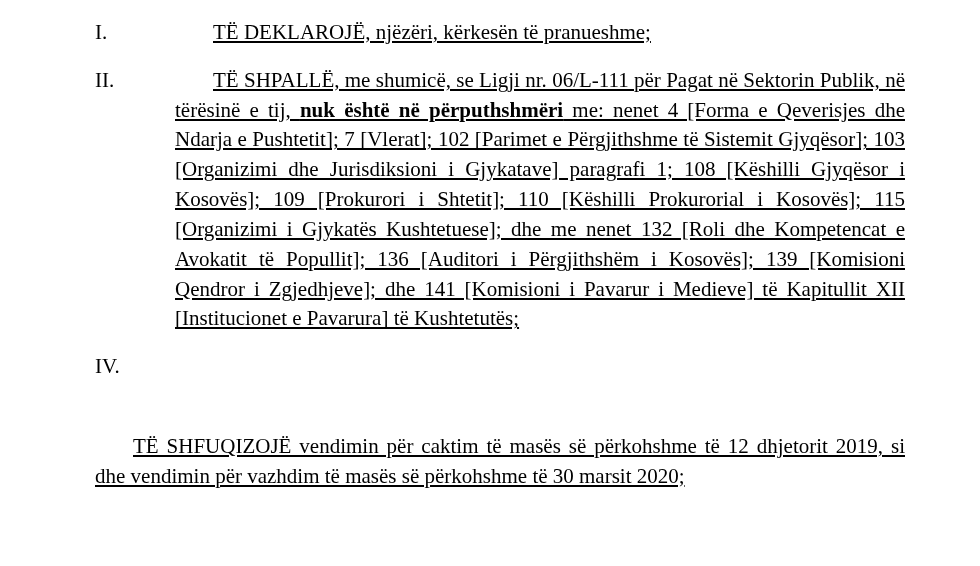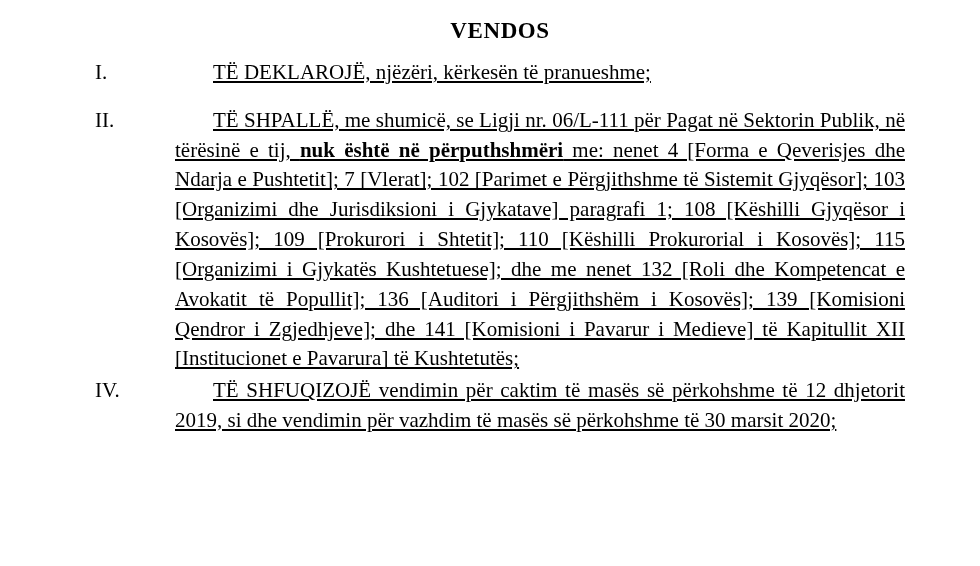--- a/index.html
+++ b/index.html
@@ -51,30 +51,29 @@
   }
   .indent {
     display: inline-block;
     width: 38px;
   }
   .bold {
     font-weight: bold;
   }
   .clause-2 .clause-body { text-align: justify; }
   .clause-1 { margin-bottom: 18px; }
-  .clause-2 { margin-bottom: 2px; }
+  .clause-2 { margin-bottom: 18px; }
   .clause-3 { margin-bottom: 18px; }
-  .clause-4 { margin-bottom: 12px; }
+  .clause-4 { margin-bottom: 12px; flex-direction: column; }
 </style>
 </head>
 <body>
 
 <div class="page">
 
-  <div class="doc-title">VENDOS</div>
 
   <div class="clause clause-1">
     <div class="clause-number">I.</div>
     <div class="clause-body"><span class="indent"></span><span>TË DEKLAROJË, njëzëri, kërkesën të pranueshme;</span></div>
   </div>
 
   <div class="clause clause-2">
     <div class="clause-number">II.</div>
     <div class="clause-body"><span class="indent"></span><span>TË SHPALLË, me shumicë, se Ligji nr. 06/L-111 për Pagat në Sektorin Publik, në tërësinë e tij, </span><span class="bold">nuk është në përputhshmëri</span><span> me: nenet 4 [Forma e Qeverisjes dhe Ndarja e Pushtetit]; 7 [Vlerat]; 102 [Parimet e Përgjithshme të Sistemit Gjyqësor]; 103 [Organizimi dhe Jurisdiksioni i Gjykatave] paragrafi 1; 108 [Këshilli Gjyqësor i Kosovës]; 109 [Prokurori i Shtetit]; 110 [Këshilli Prokurorial i Kosovës]; 115 [Organizimi i Gjykatës Kushtetuese]; dhe me nenet 132 [Roli dhe Kompetencat e Avokatit të Popullit]; 136 [Auditori i Përgjithshëm i Kosovës]; 139 [Komisioni Qendror i Zgjedhjeve]; dhe 141 [Komisioni i Pavarur i Medieve] të Kapitullit XII [Institucionet e Pavarura] të Kushtetutës;</span></div>
   </div>

